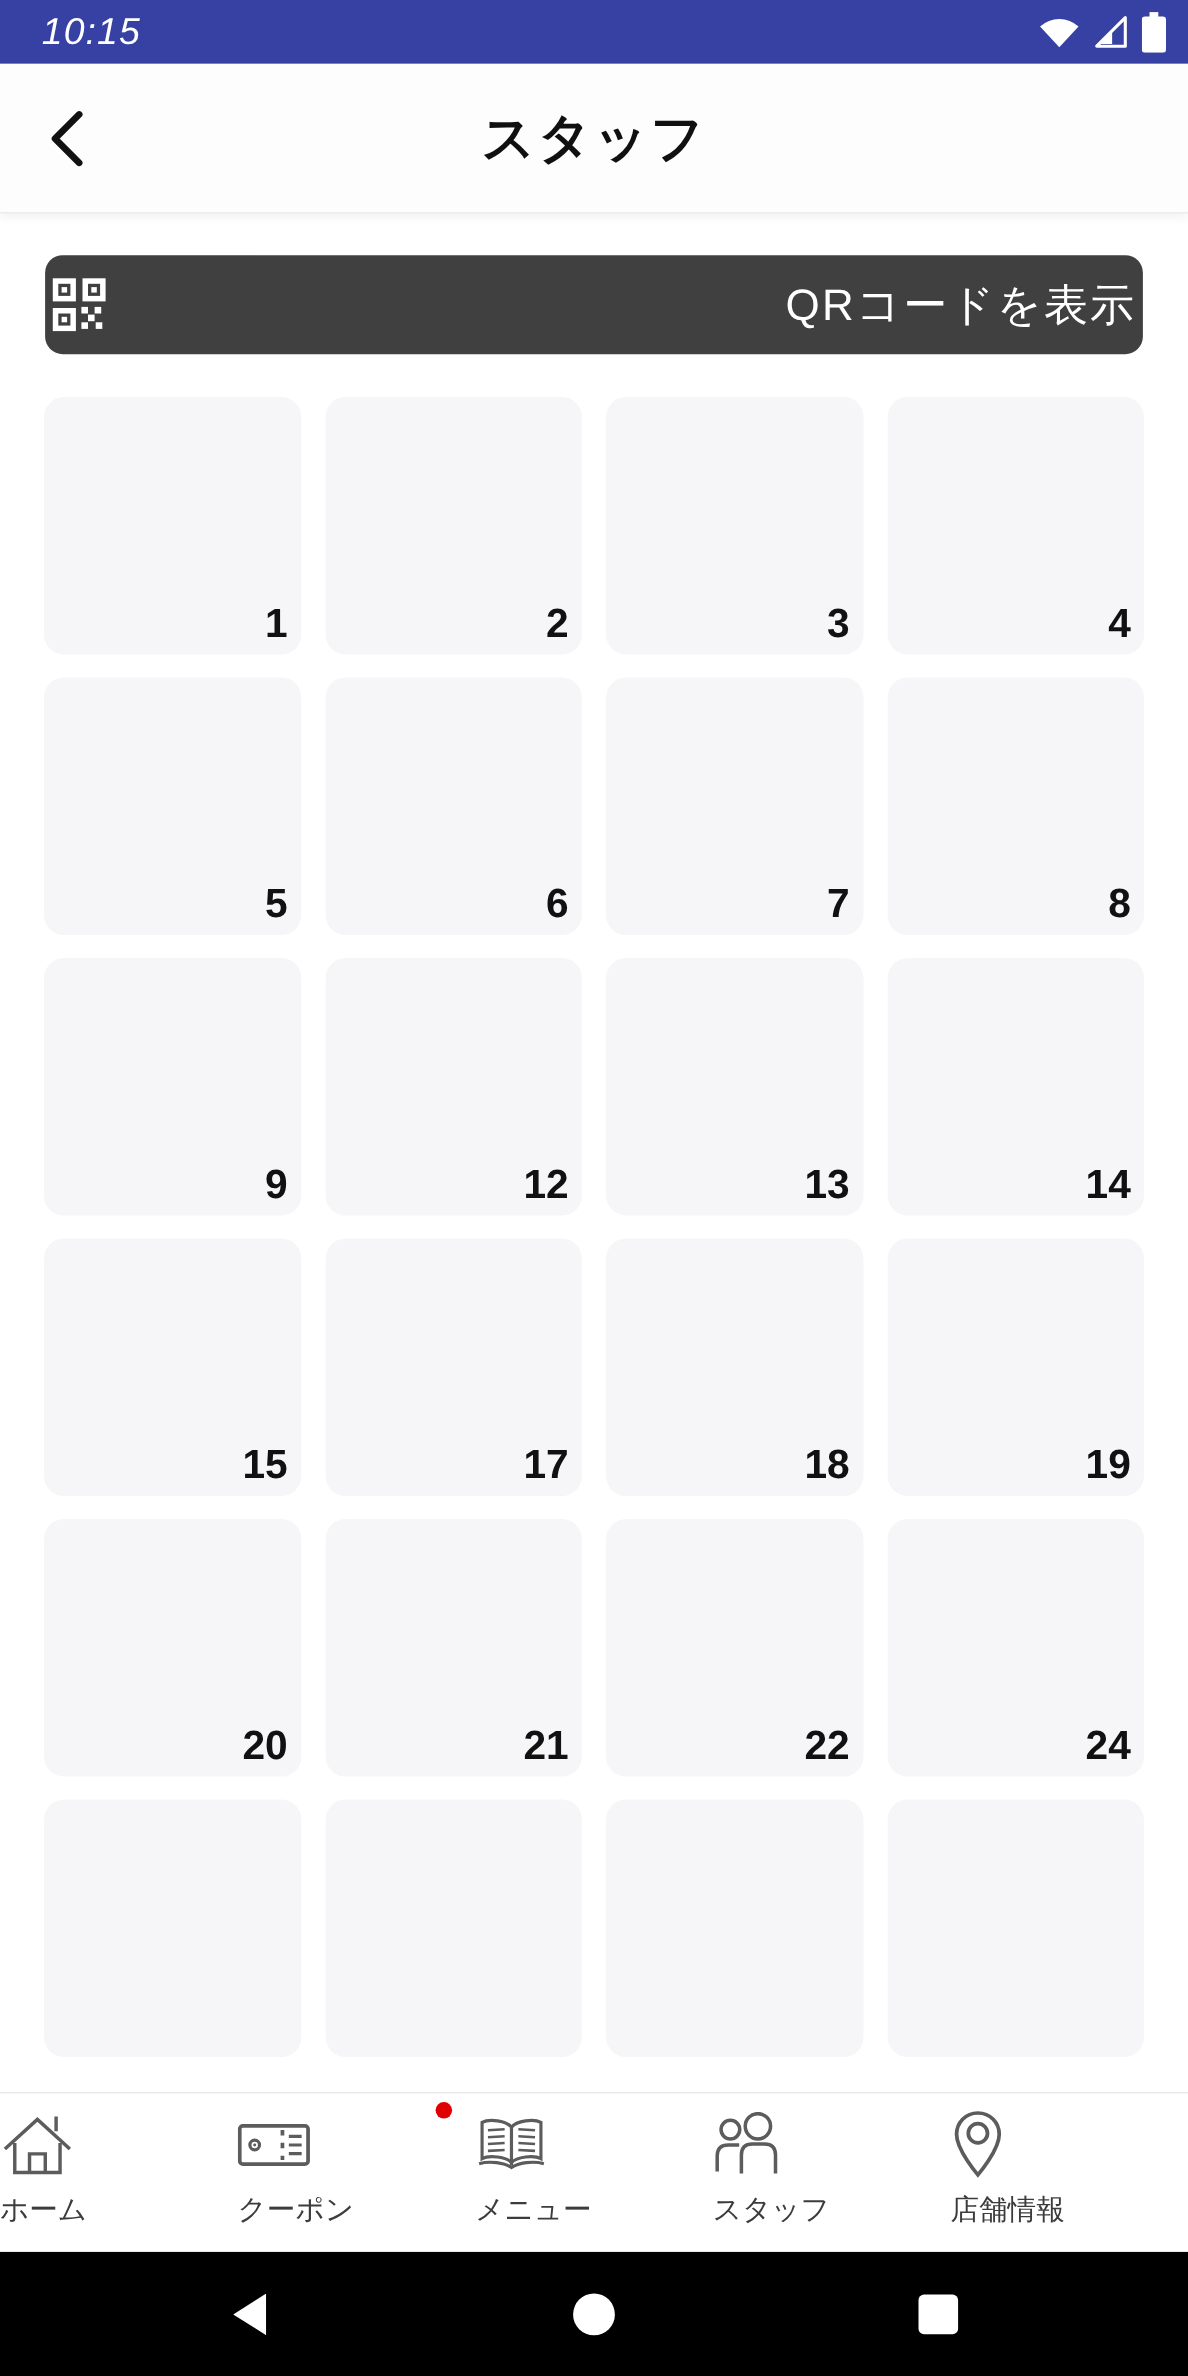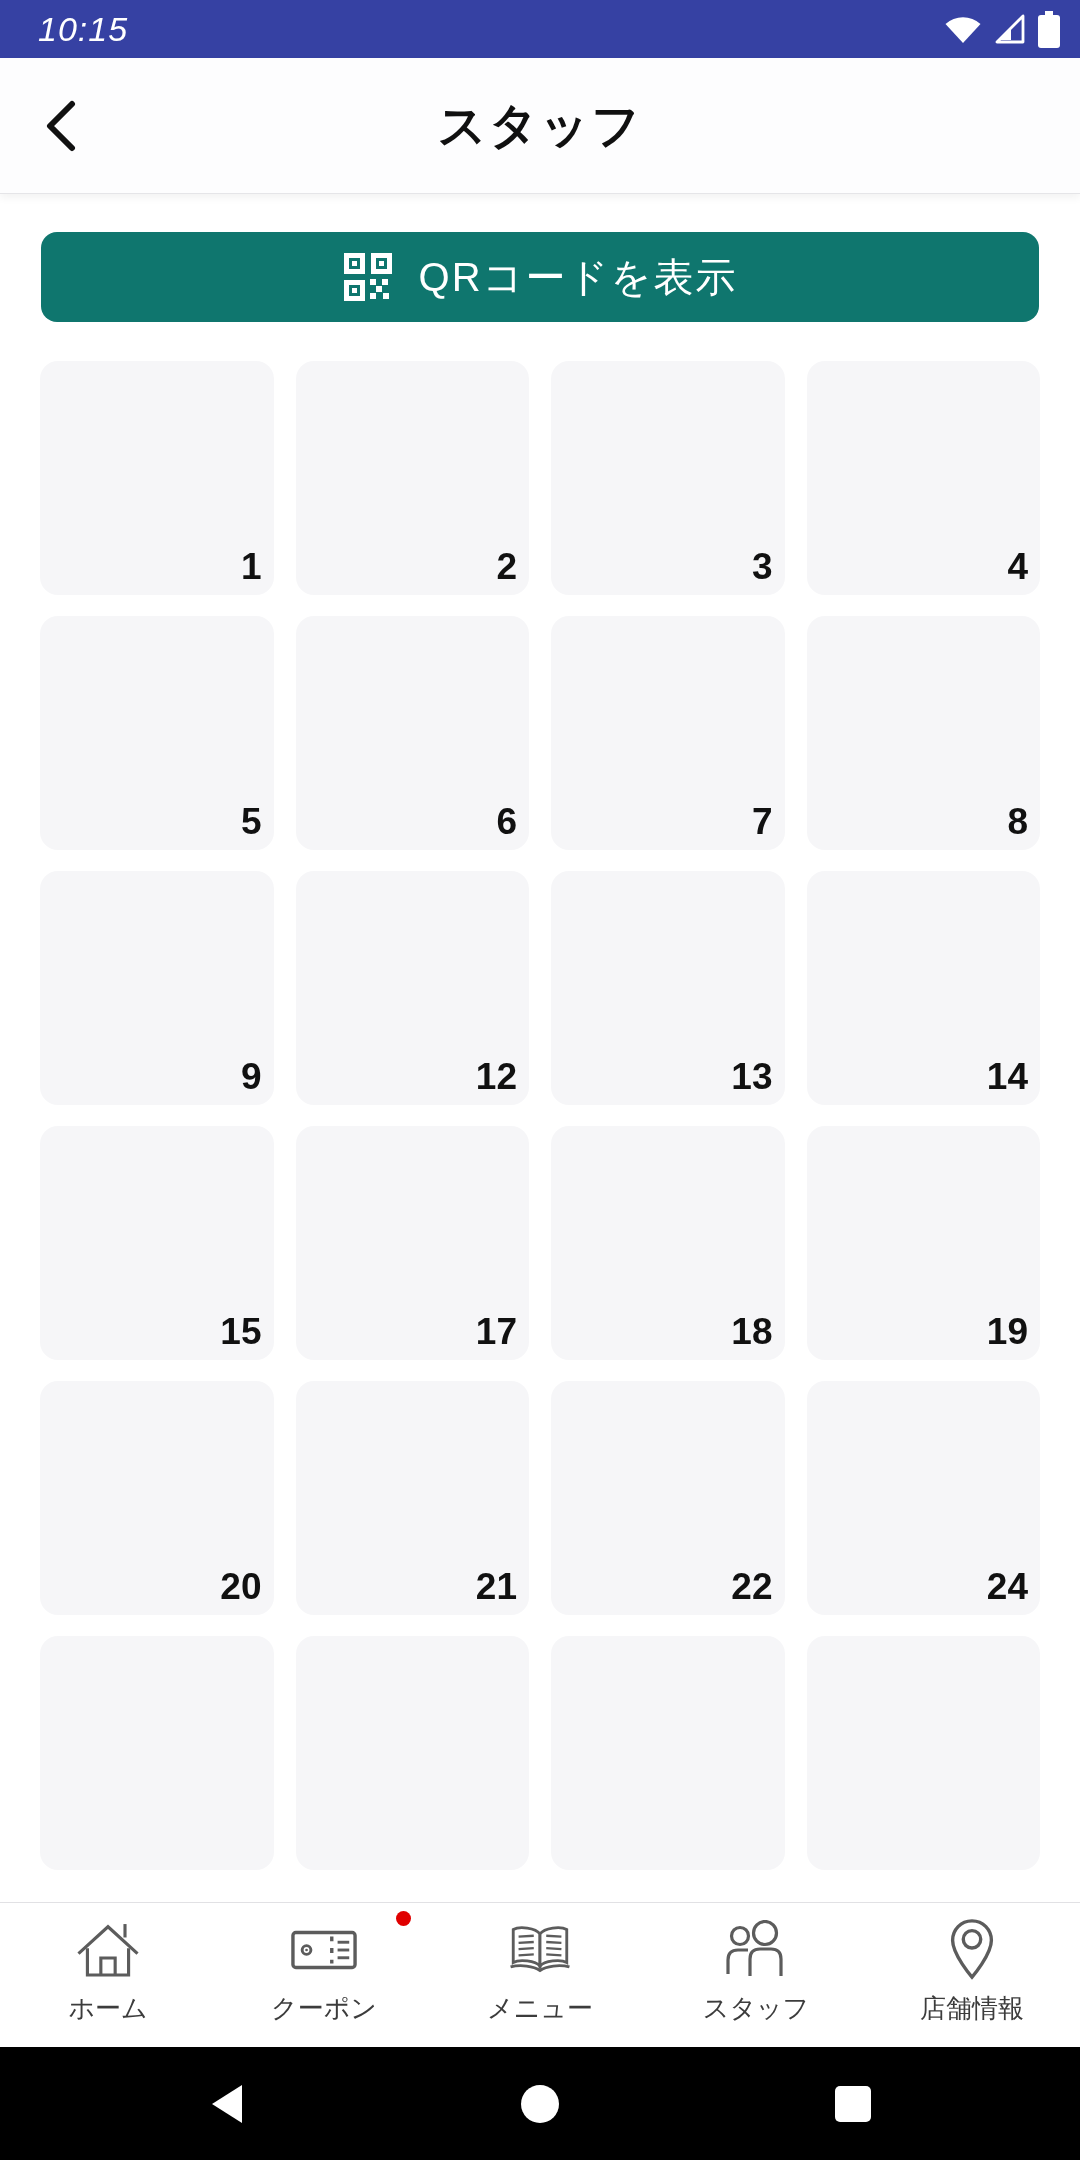--- a/index.html
+++ b/index.html
@@ -50,21 +50,21 @@
     padding:0 12px 10px 0;box-sizing:border-box;
   }
   .cell-num{font-size:37px;font-weight:700;color:var(--num-color,#111);line-height:1;}
 
   
   .bottom-nav{
     height:144px;flex:0 0 144px;background:#fff;border-top:1px solid #e1e1e4;
     display:flex;position:relative;z-index:3;
   }
   .nav-item{
-    flex:1;display:flex;flex-direction:column;align-items:center;
+    flex:1;display:flex;flex-direction:column;align-items:flex-start;
     padding-top:13px;gap:7px;position:relative;cursor:pointer;
   }
   .nav-icon{height:68px;display:flex;align-items:center;justify-content:center;line-height:0;}
   .nav-label{font-size:26px;color:#3c3c3c;}
   .nav-badge{
     position:absolute;top:8px;left:calc(50% + 72px);
     width:15px;height:15px;border-radius:50%;background:#e00000;
   }
 
   
@@ -99,21 +99,21 @@
   <header class="app-header">
     <button class="back-btn">
       <svg width="36" height="52" viewBox="0 0 36 52">
         <polyline points="30,4 8,26 30,48" fill="none" stroke="#111" stroke-width="6" stroke-linecap="round" stroke-linejoin="round"></polyline>
       </svg>
     </button>
     <h1 class="title">スタッフ</h1>
   </header>
 
   <main class="content">
-    <button class="qr-button" style="background: #0f766e;">
+    <button class="qr-button" style="background: #404040; justify-content: space-between;">
       <svg width="50" height="50" viewBox="0 0 50 50" fill="none" stroke="#fff" stroke-width="5">
         <rect x="3.5" y="3.5" width="16" height="16"></rect>
         <rect x="30.5" y="3.5" width="16" height="16"></rect>
         <rect x="3.5" y="30.5" width="16" height="16"></rect>
         <g fill="#fff" stroke="none">
           <rect x="9" y="9" width="5" height="5"></rect>
           <rect x="36" y="9" width="5" height="5"></rect>
           <rect x="9" y="36" width="5" height="5"></rect>
           <rect x="27" y="27" width="6" height="6"></rect>
           <rect x="39" y="27" width="6" height="6"></rect>

